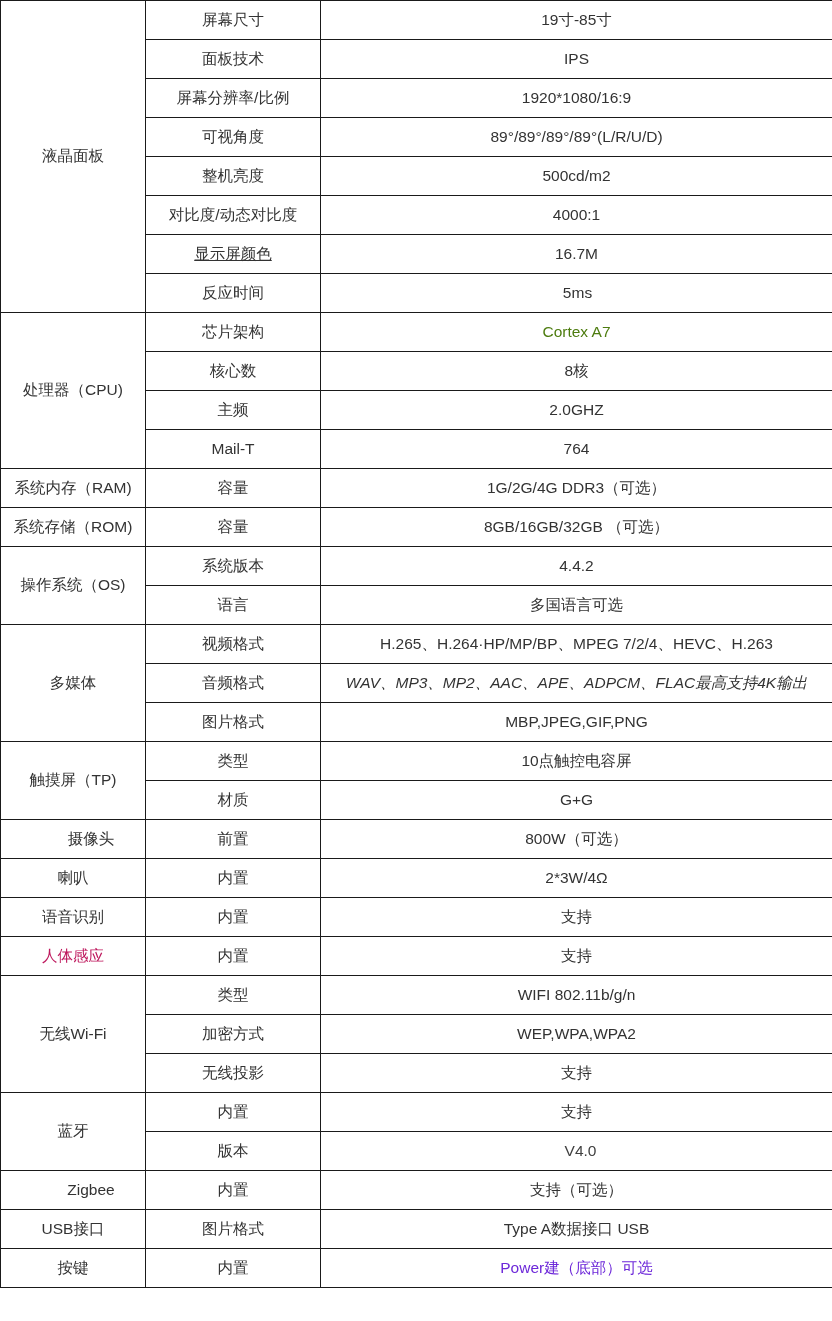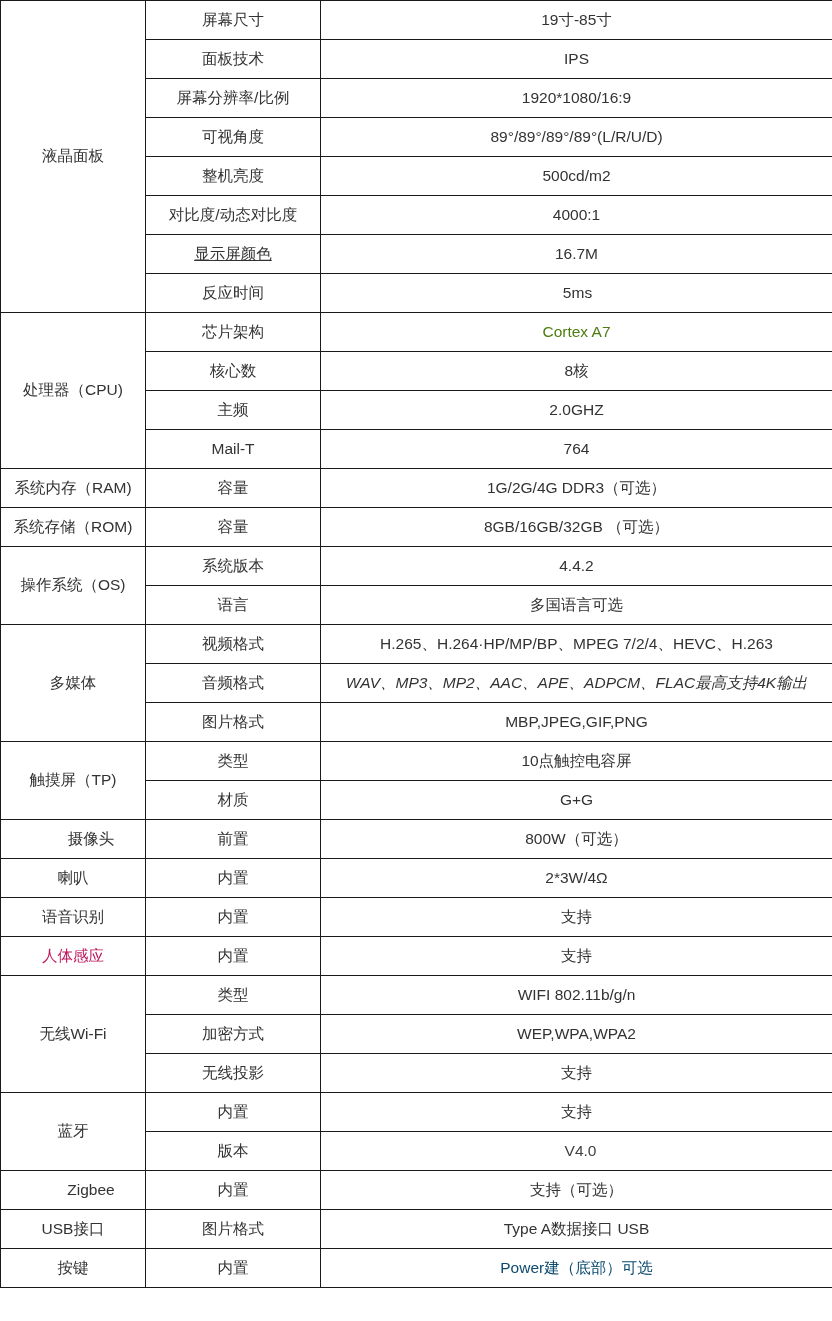--- a/index.html
+++ b/index.html
@@ -181,16 +181,16 @@
         <td class="value" style="border-color: rgb(26, 26, 26); color: rgb(51, 51, 51);">支持（可选）</td>
       </tr>
       <tr>
         <td class="cat" rowspan="1" style="border-color: rgb(26, 26, 26); color: rgb(51, 51, 51);">USB接口</td>
         <td class="label" style="border-color: rgb(26, 26, 26); color: rgb(51, 51, 51);">图片格式</td>
         <td class="value" style="border-color: rgb(26, 26, 26); color: rgb(51, 51, 51);">Type A数据接口 USB</td>
       </tr>
       <tr>
         <td class="cat" rowspan="1" style="border-color: rgb(26, 26, 26); color: rgb(51, 51, 51);">按键</td>
         <td class="label" style="border-color: rgb(26, 26, 26); color: rgb(51, 51, 51);">内置</td>
-        <td class="value" style="border-color: rgb(26, 26, 26); color: #0c4a6e;">Power建（底部）可选</td>
+        <td class="value" style="border-color: rgb(26, 26, 26); color: #6d28d9;">Power建（底部）可选</td>
       </tr>
     </tbody>
 </table>
 
 </body></html>

